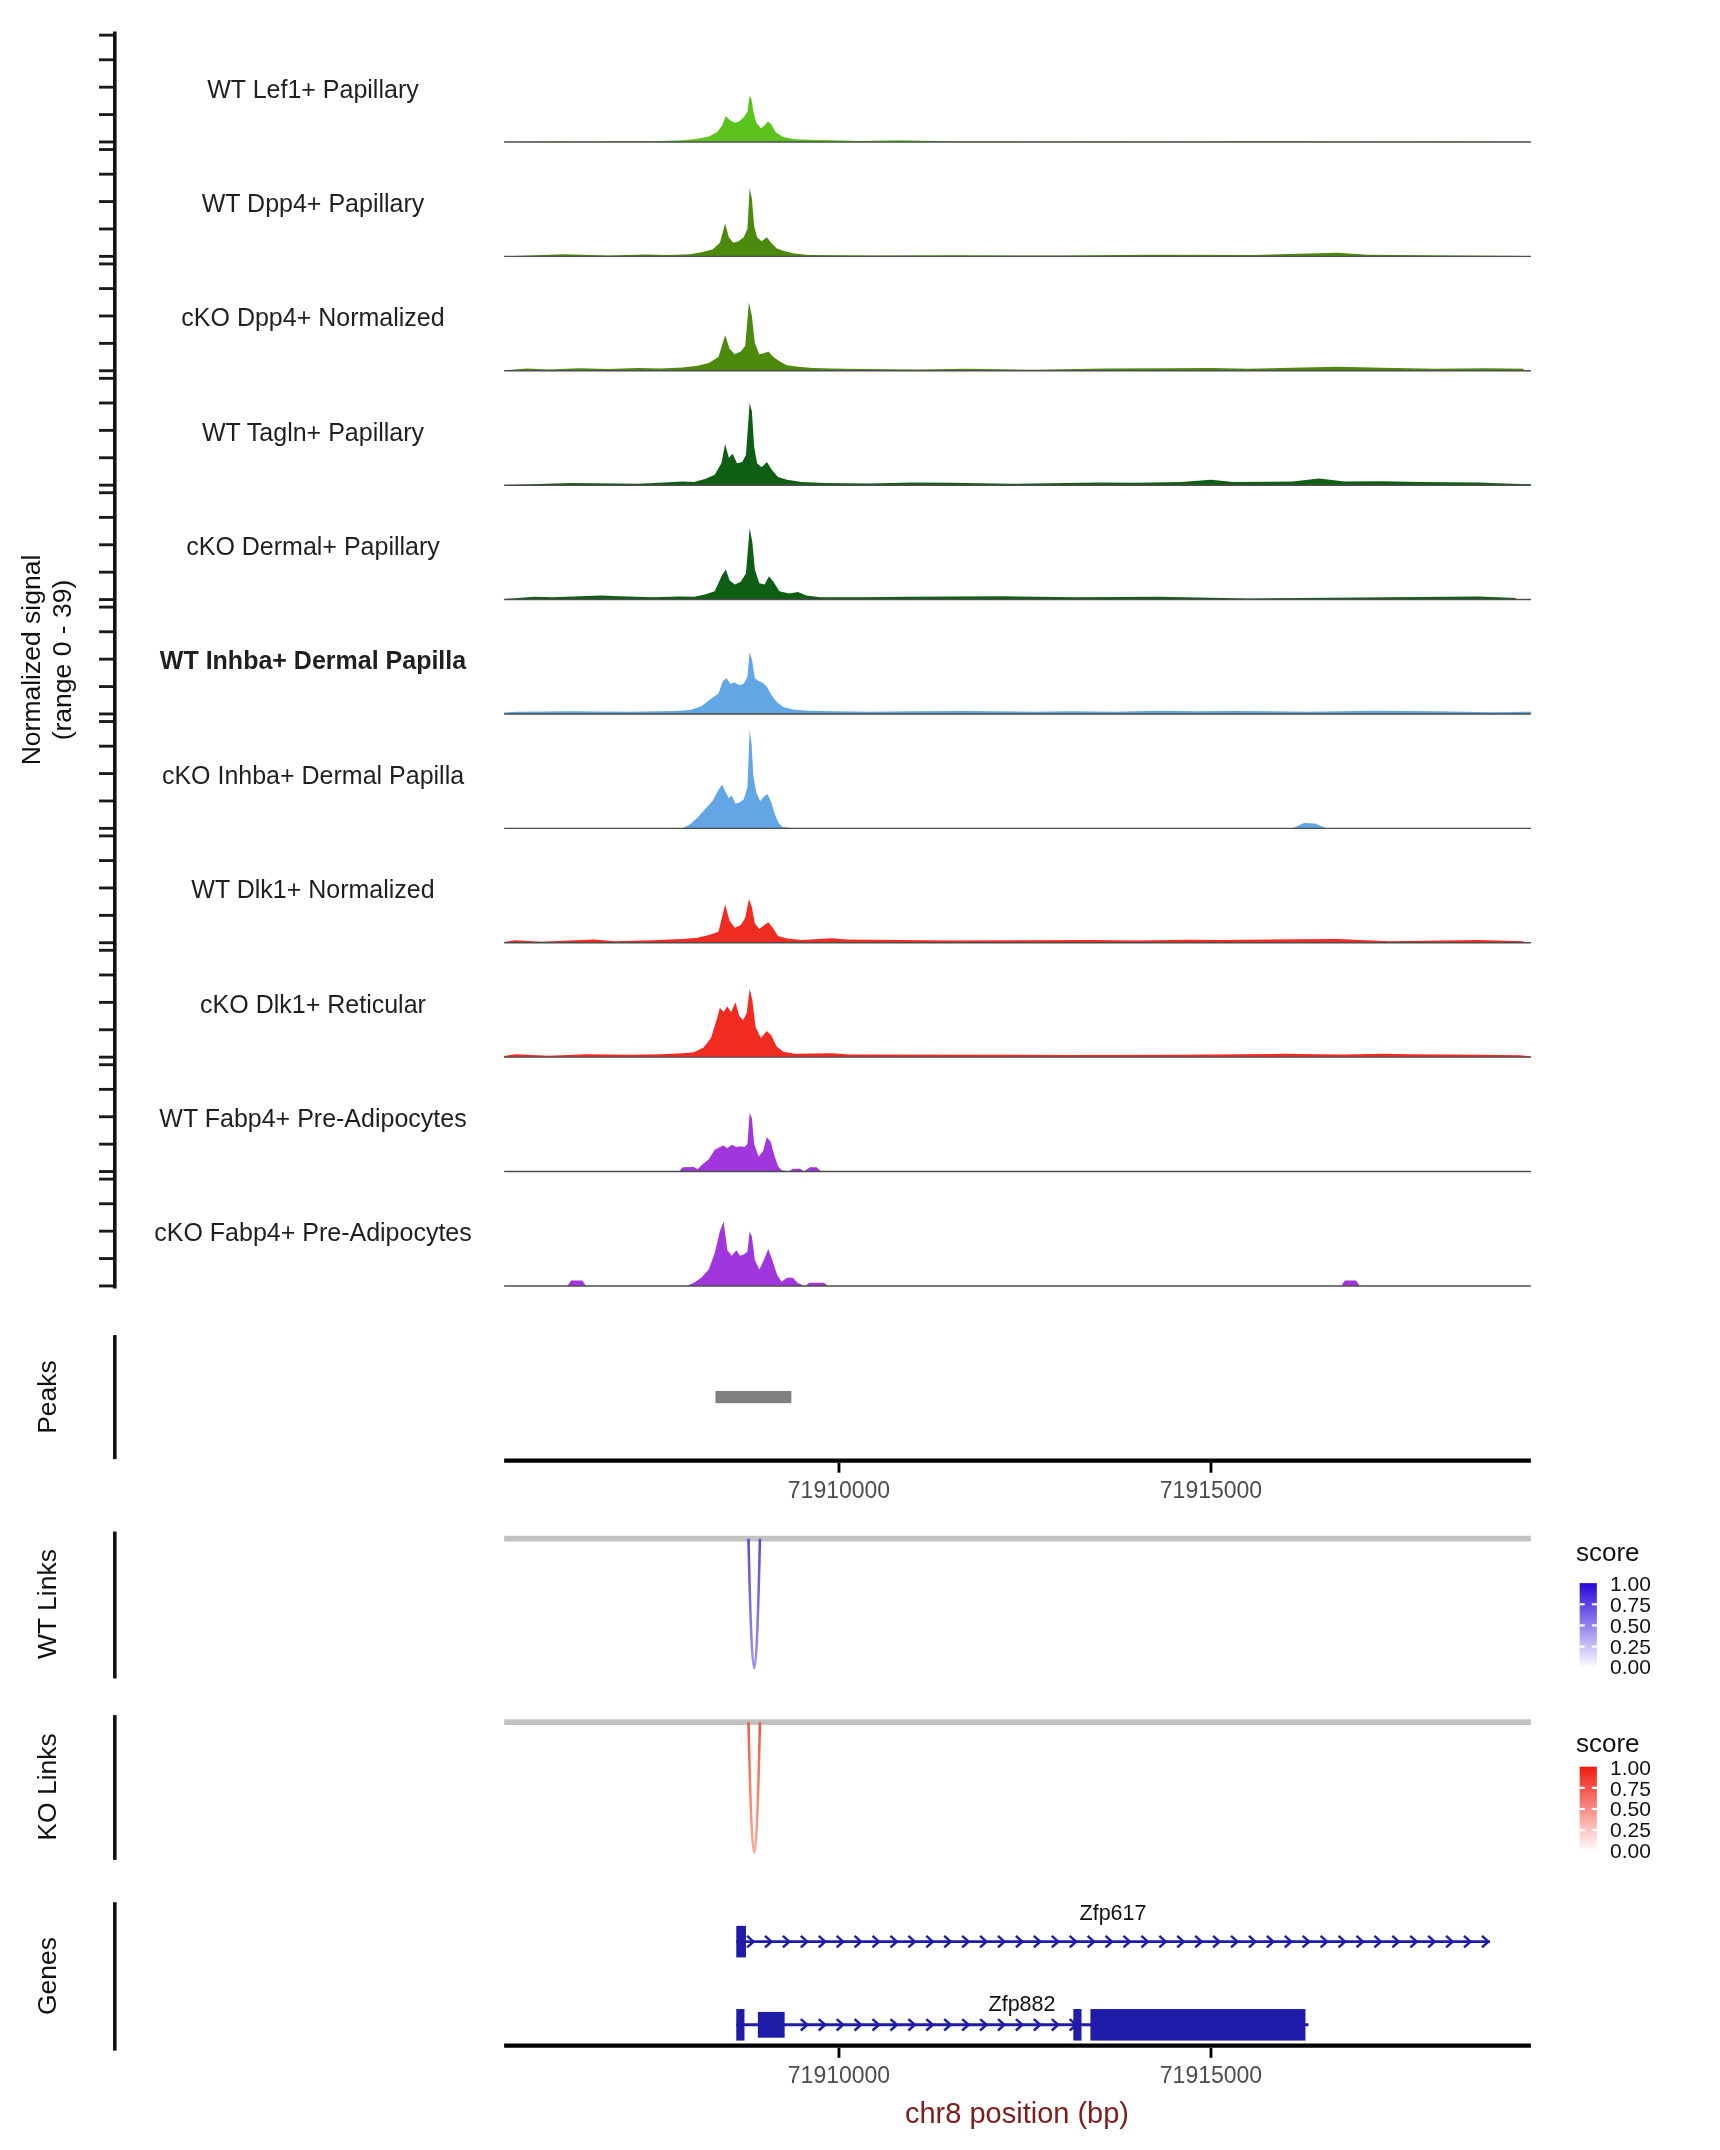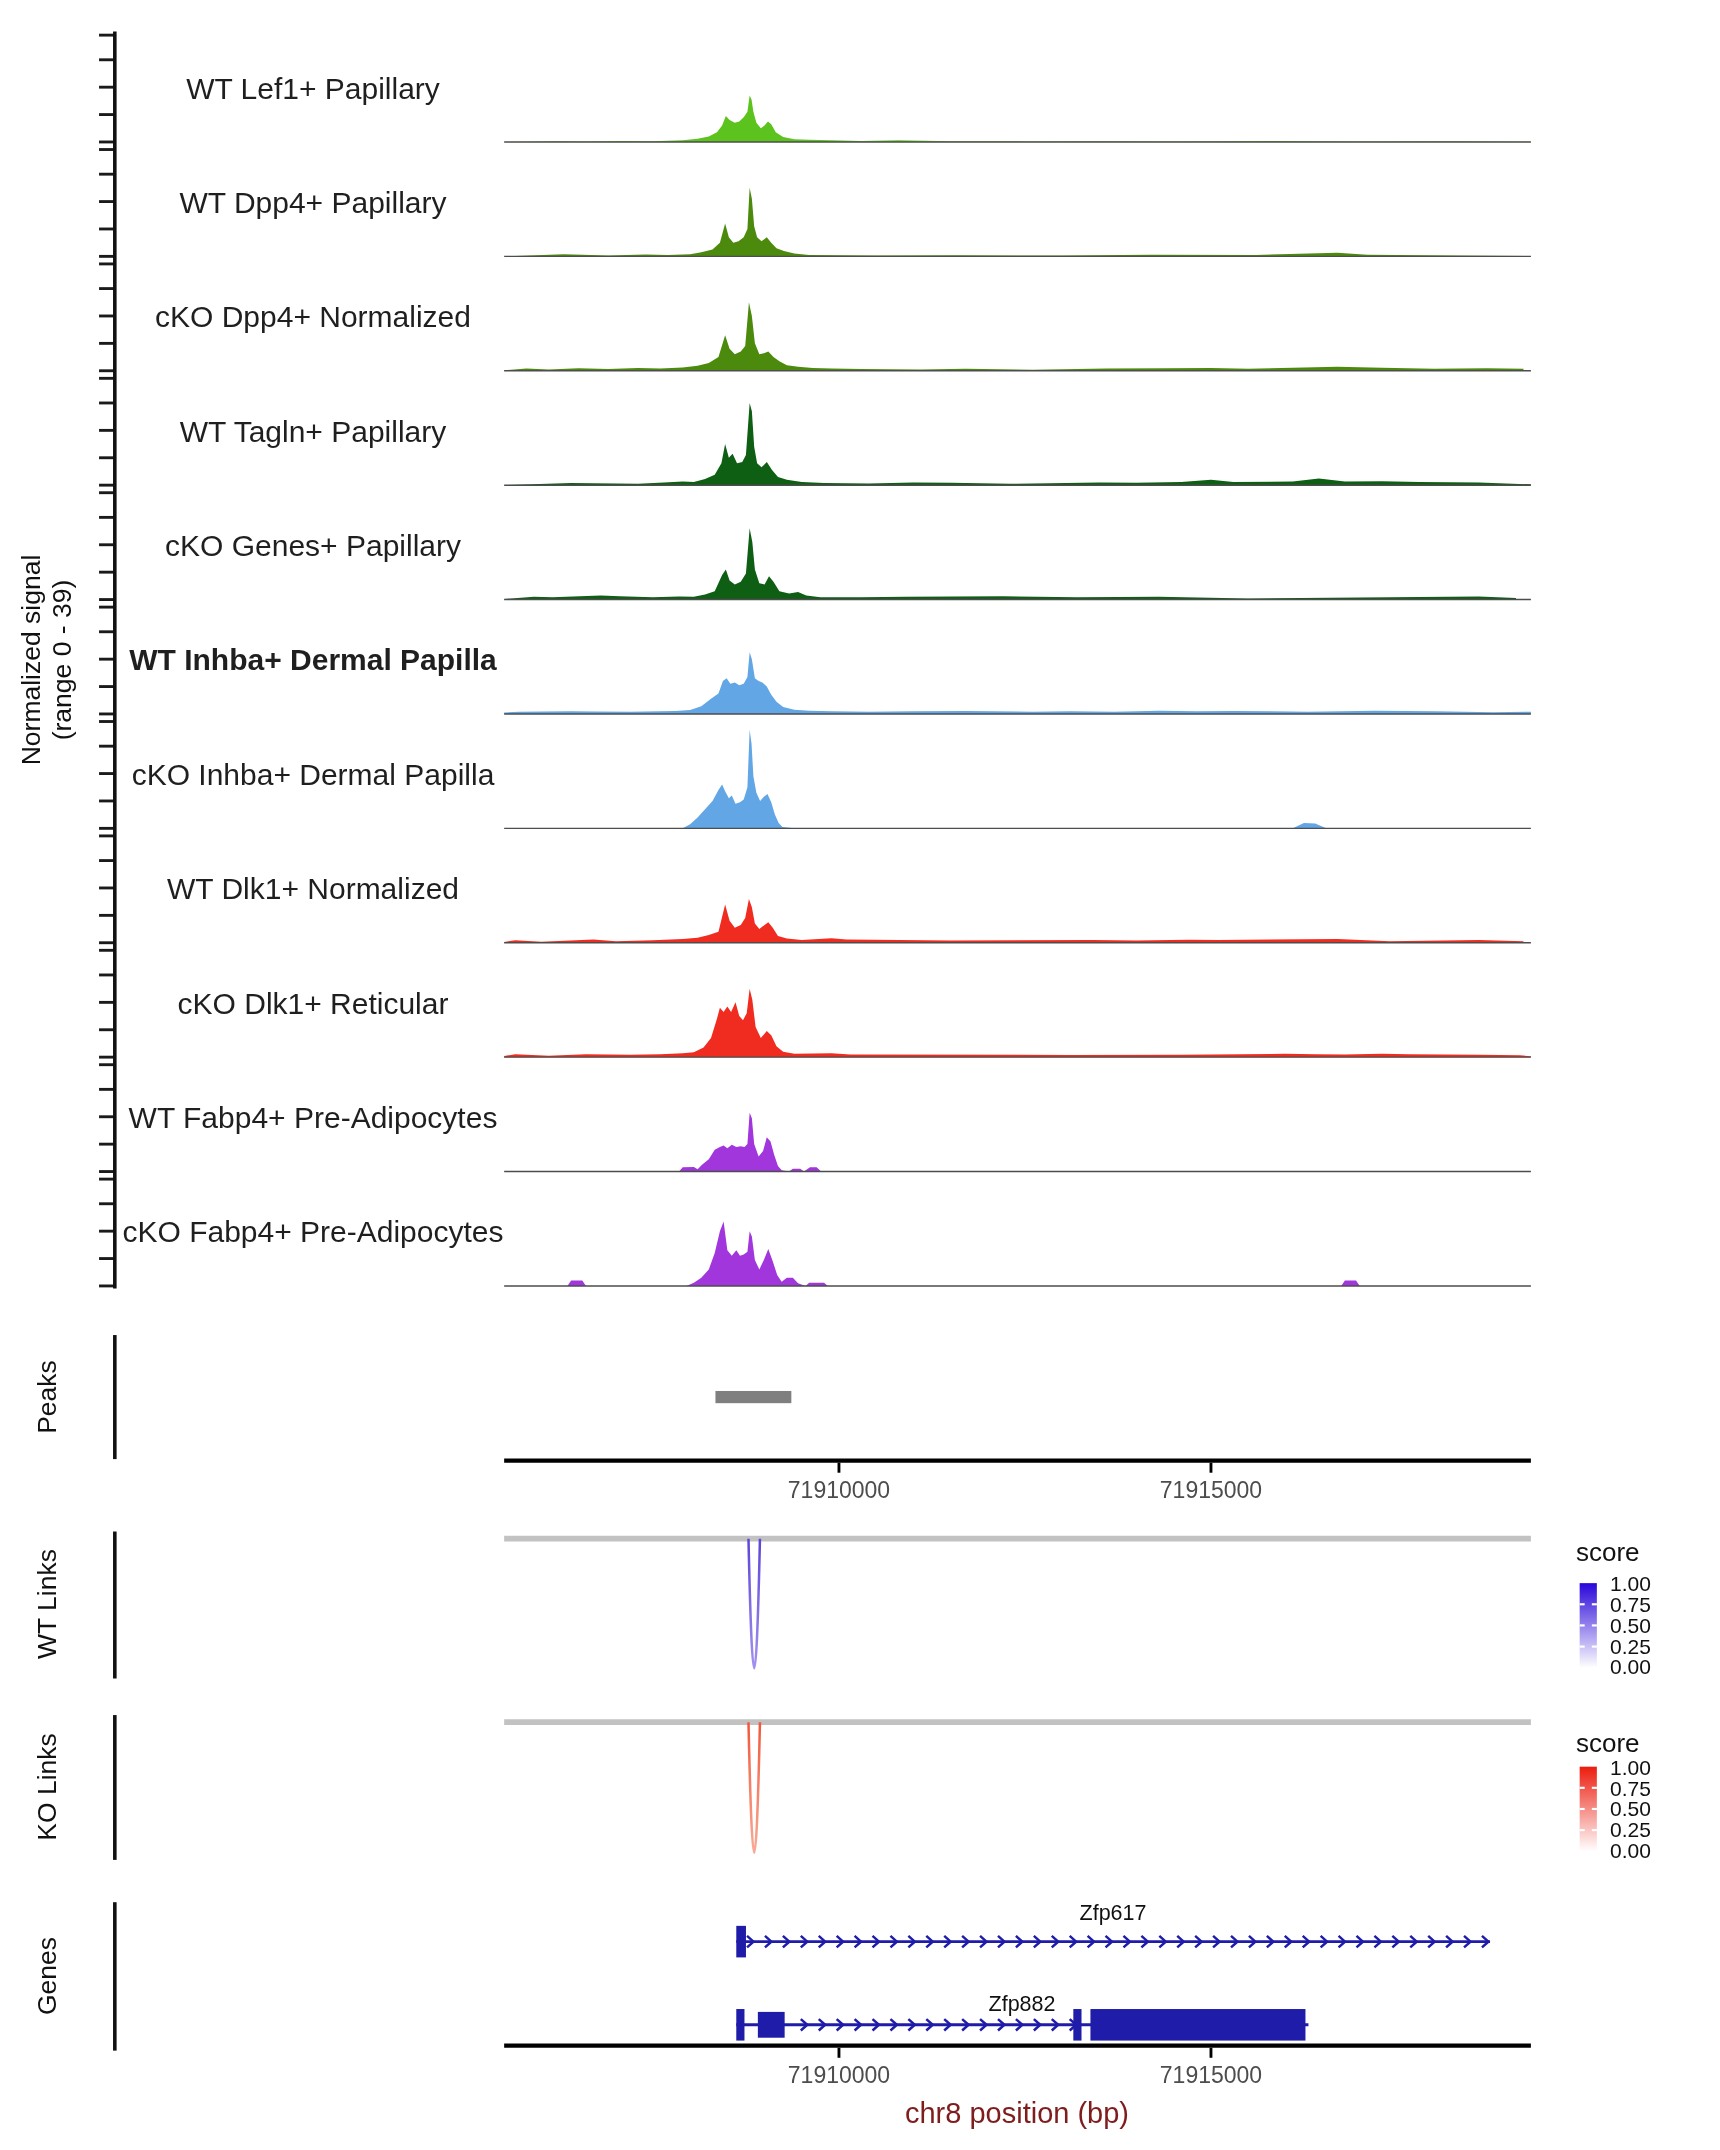--- a/index.html
+++ b/index.html
@@ -3,21 +3,21 @@
 <meta charset="utf-8">
 <style>
   html,body{margin:0;padding:0;background:#ffffff;}
   .figure{position:relative;width:1721px;height:2151px;background:#ffffff;
           font-family:"Liberation Sans", sans-serif;overflow:hidden;}
   #plot-svg{position:absolute;left:0;top:0;}
   .txt{position:absolute;color:#1a1a1a;white-space:nowrap;}
   .center{transform:translate(-50%,-50%);}
   .vcenter{transform:translate(0,-50%);}
   .rot{transform:translate(-50%,-50%) rotate(-90deg);text-align:center;}
-  .track-label{font-size:30px;color:#1f1f1f;}
+  .track-label{font-size:25px;color:#1f1f1f;}
   .side-label{font-size:26.5px;color:#111;}
   .yaxis-label{font-size:26.5px;color:#111;line-height:1.18;}
   .tick-label{font-size:23px;color:#4d4d4d;}
   .axis-title{font-size:29px;color:#7f1d1d;}
   .legend-title{font-size:26px;color:#111;}
   .legend-num{font-size:21px;color:#111;}
   .gene-label{font-size:21.5px;color:#111;}
 </style>
 </head>
 <body>
@@ -224,21 +224,21 @@
   <div class="txt rot side-label" style="left:47px;top:1397px;">Peaks</div>
   <div class="txt rot side-label" style="left:47px;top:1604px;">WT Links</div>
   <div class="txt rot side-label" style="left:47px;top:1787px;">KO Links</div>
   <div class="txt rot side-label" style="left:47px;top:1976px;">Genes</div>
 
   <div id="track-labels">
       <div class="txt center track-label" style="left:313px;top:89px;">WT Lef1+ Papillary</div>
       <div class="txt center track-label" style="left:313px;top:203px;">WT Dpp4+ Papillary</div>
       <div class="txt center track-label" style="left:313px;top:317px;">cKO Dpp4+ Normalized</div>
       <div class="txt center track-label" style="left:313px;top:432px;">WT Tagln+ Papillary</div>
-      <div class="txt center track-label" style="left:313px;top:546px;">cKO Genes+ Papillary</div>
+      <div class="txt center track-label" style="left:313px;top:546px;">cKO Dermal+ Papillary</div>
       <div class="txt center track-label" style="left:313px;top:660px;font-weight:bold;">WT Inhba+ Dermal Papilla</div>
       <div class="txt center track-label" style="left:313px;top:775px;">cKO Inhba+ Dermal Papilla</div>
       <div class="txt center track-label" style="left:313px;top:889px;">WT Dlk1+ Normalized</div>
       <div class="txt center track-label" style="left:313px;top:1004px;">cKO Dlk1+ Reticular</div>
       <div class="txt center track-label" style="left:313px;top:1118px;">WT Fabp4+ Pre-Adipocytes</div>
       <div class="txt center track-label" style="left:313px;top:1232px;">cKO Fabp4+ Pre-Adipocytes</div>
     </div>
 
   <div id="axis-ticks">
       <div class="txt center tick-label" style="left:839px;top:1490px;">71910000</div>

